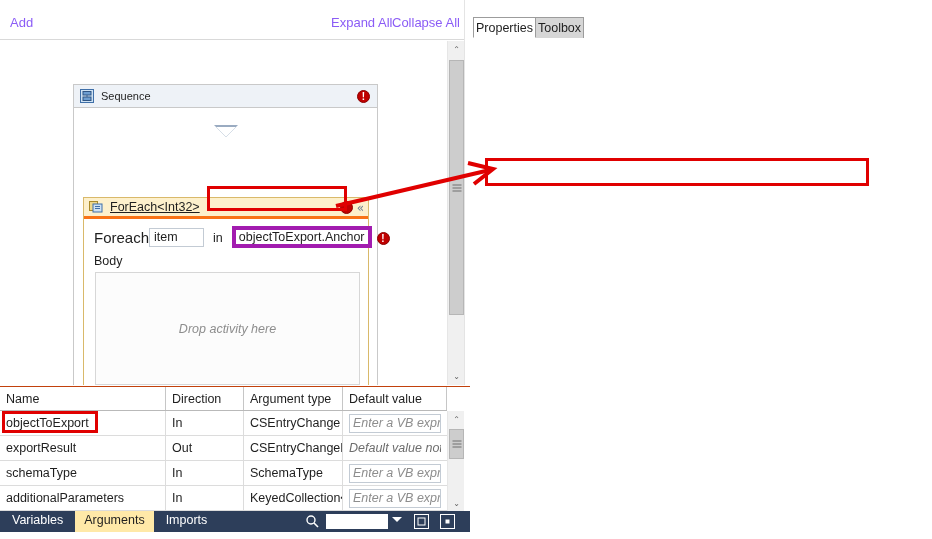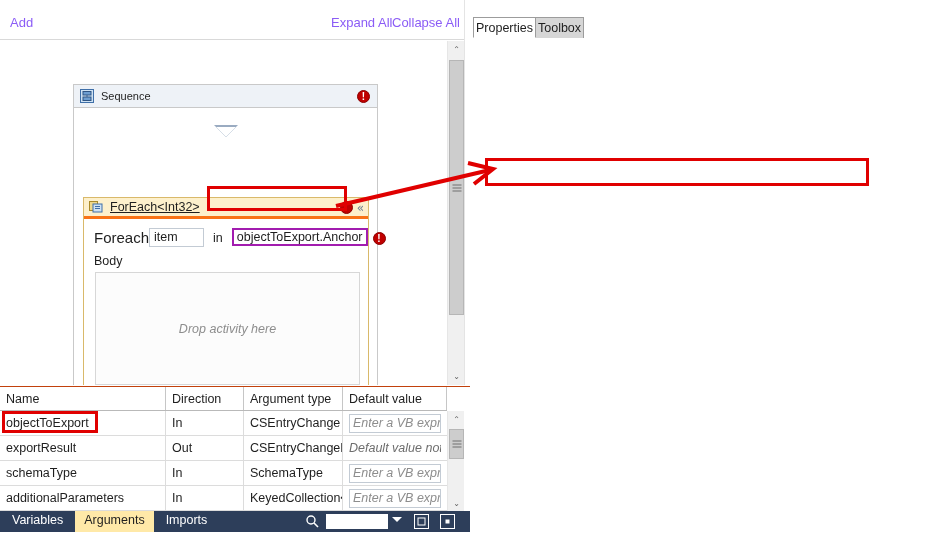--- a/index.html
+++ b/index.html
@@ -124,21 +124,21 @@
     position: absolute; left: 10px; top: 30px; display: flex; align-items: center;
   }
   #foreach-label { font-size: 15px; }
   #foreach-item-input {
     width: 55px; height: 19px; border: 1px solid #c3cbd4; background: #fff;
     font-size: 12.5px; padding: 0 4px; line-height: 17px; color: #1e1e1e;
   }
   #foreach-in { font-size: 12.5px; margin: 0 9px; }
   #foreach-expr-wrap { position: relative; }
   #foreach-expr {
-    width: 128px; height: 19px; border: 2px solid #a21caf; background: #fff;
+    width: 128px; height: 19px; border: 4px solid #a21caf; background: #fff;
     font-size: 12.5px; padding: 0 3px; line-height: 17px; color: #1e1e1e;
     overflow: hidden; white-space: nowrap;
   }
   #foreach-expr-error { position: absolute; right: -18px; top: 3px; }
 
   #body-label { position: absolute; left: 10px; top: 56px; font-size: 12.5px; }
   #body-dropzone {
     position: absolute; left: 11px; top: 74px; width: 265px; height: 113px;
     border: 1px solid #d7d7d7; background: #fcfcfc;
     display: flex; align-items: center; justify-content: center;

